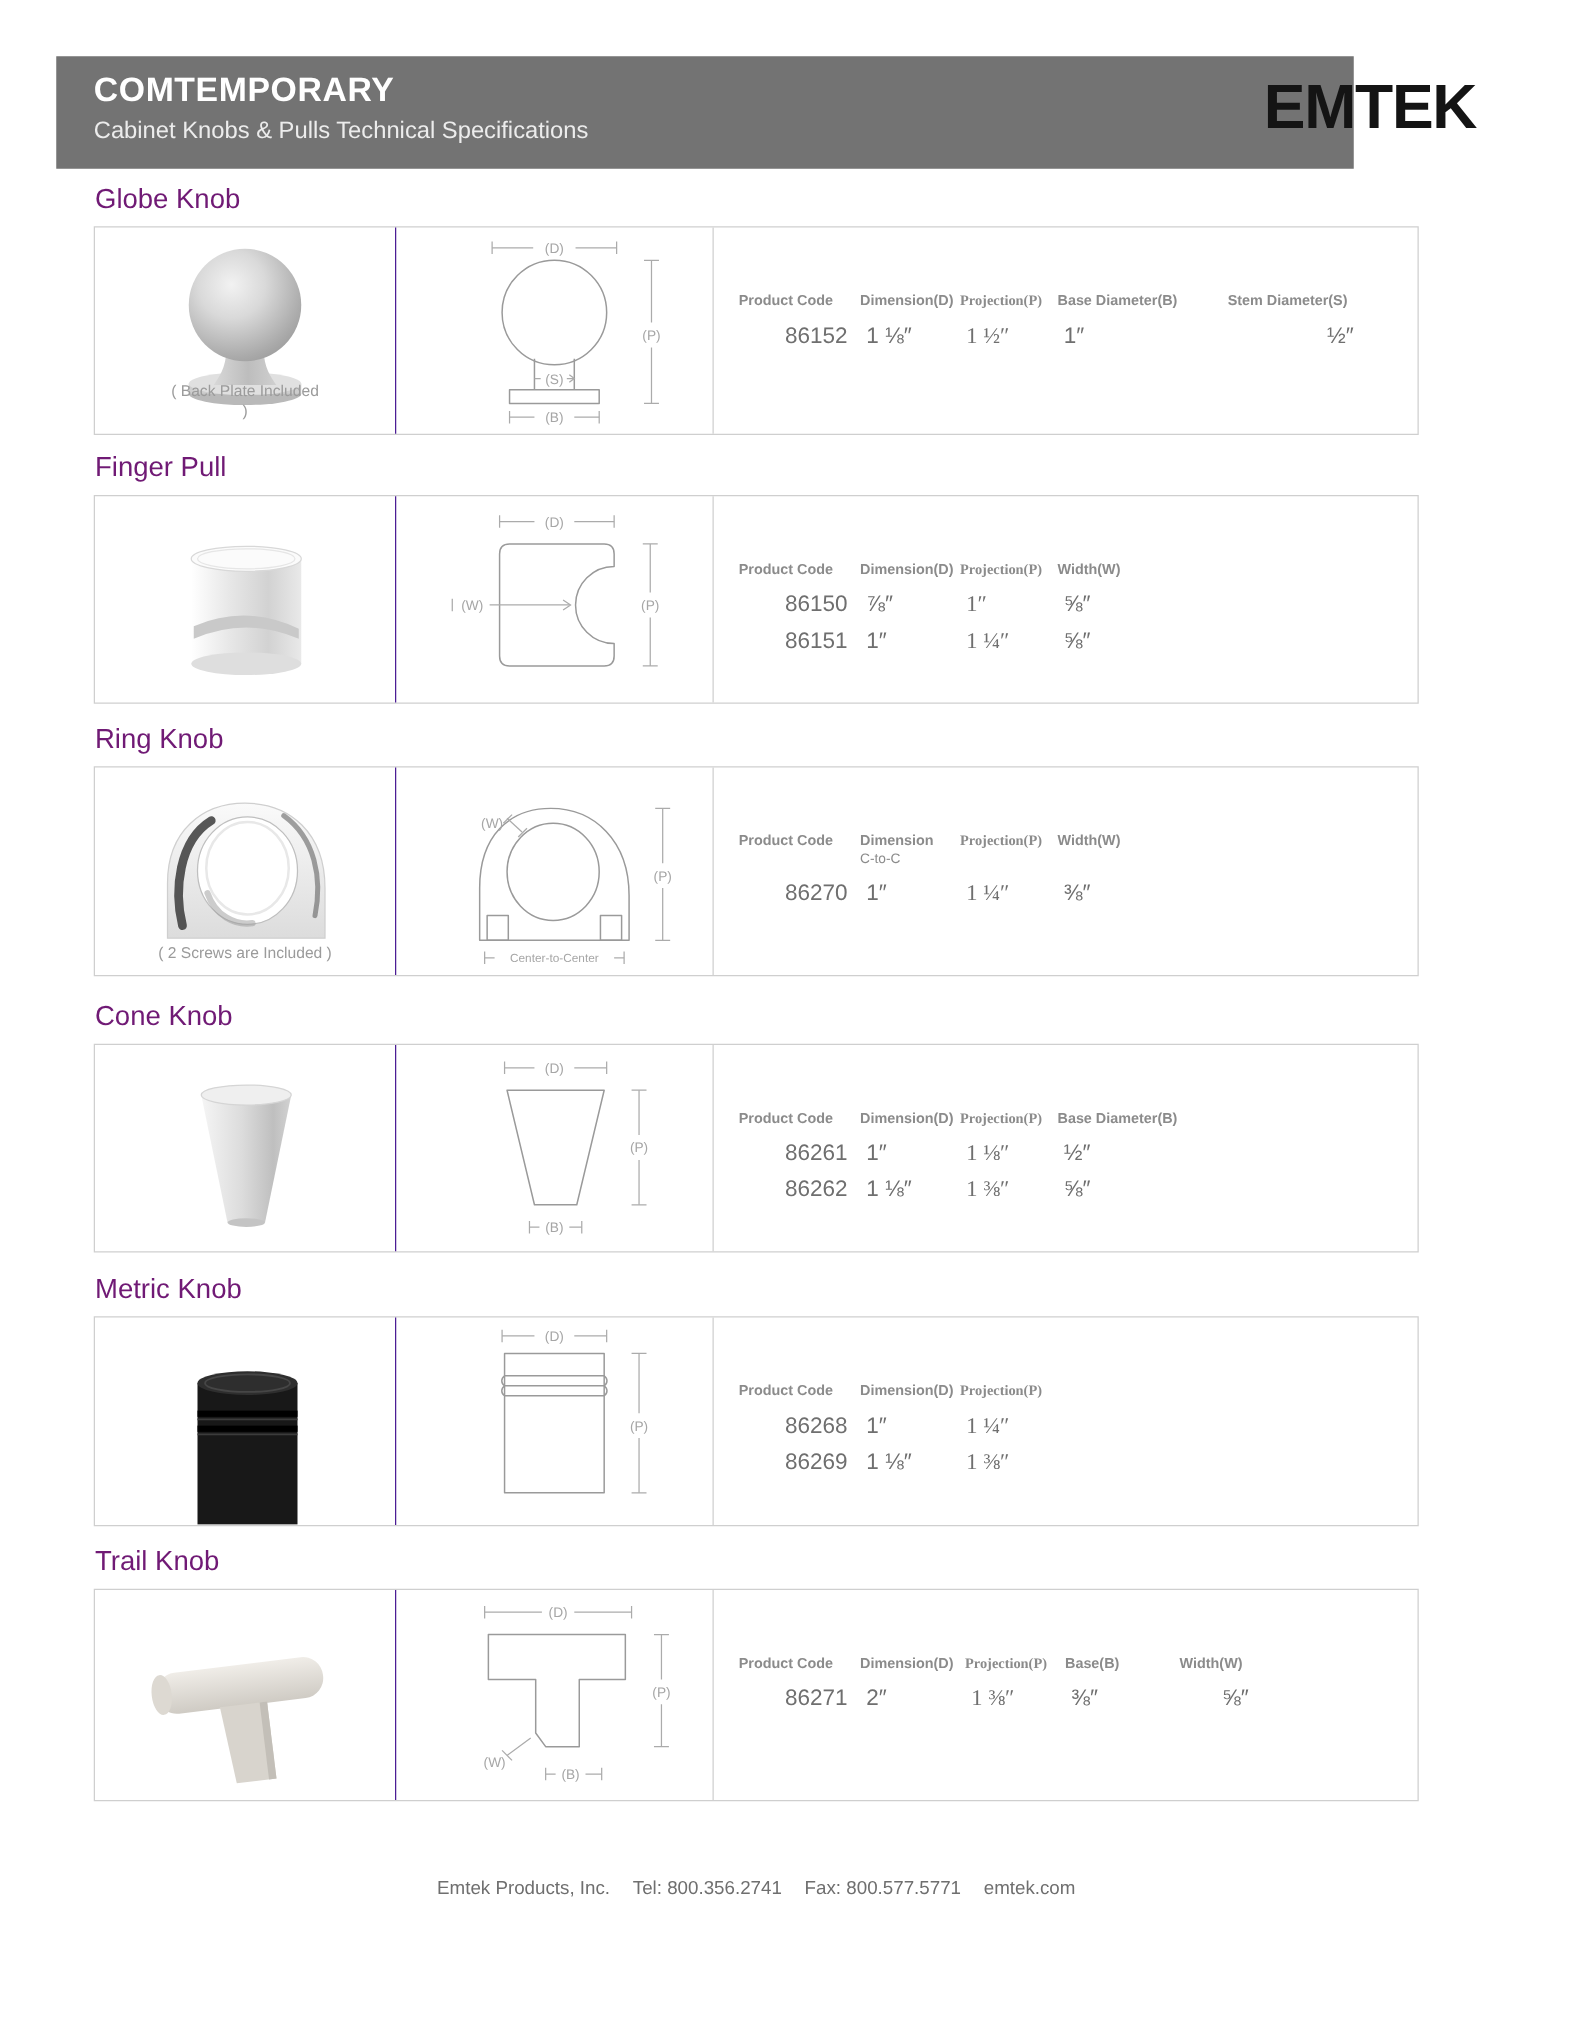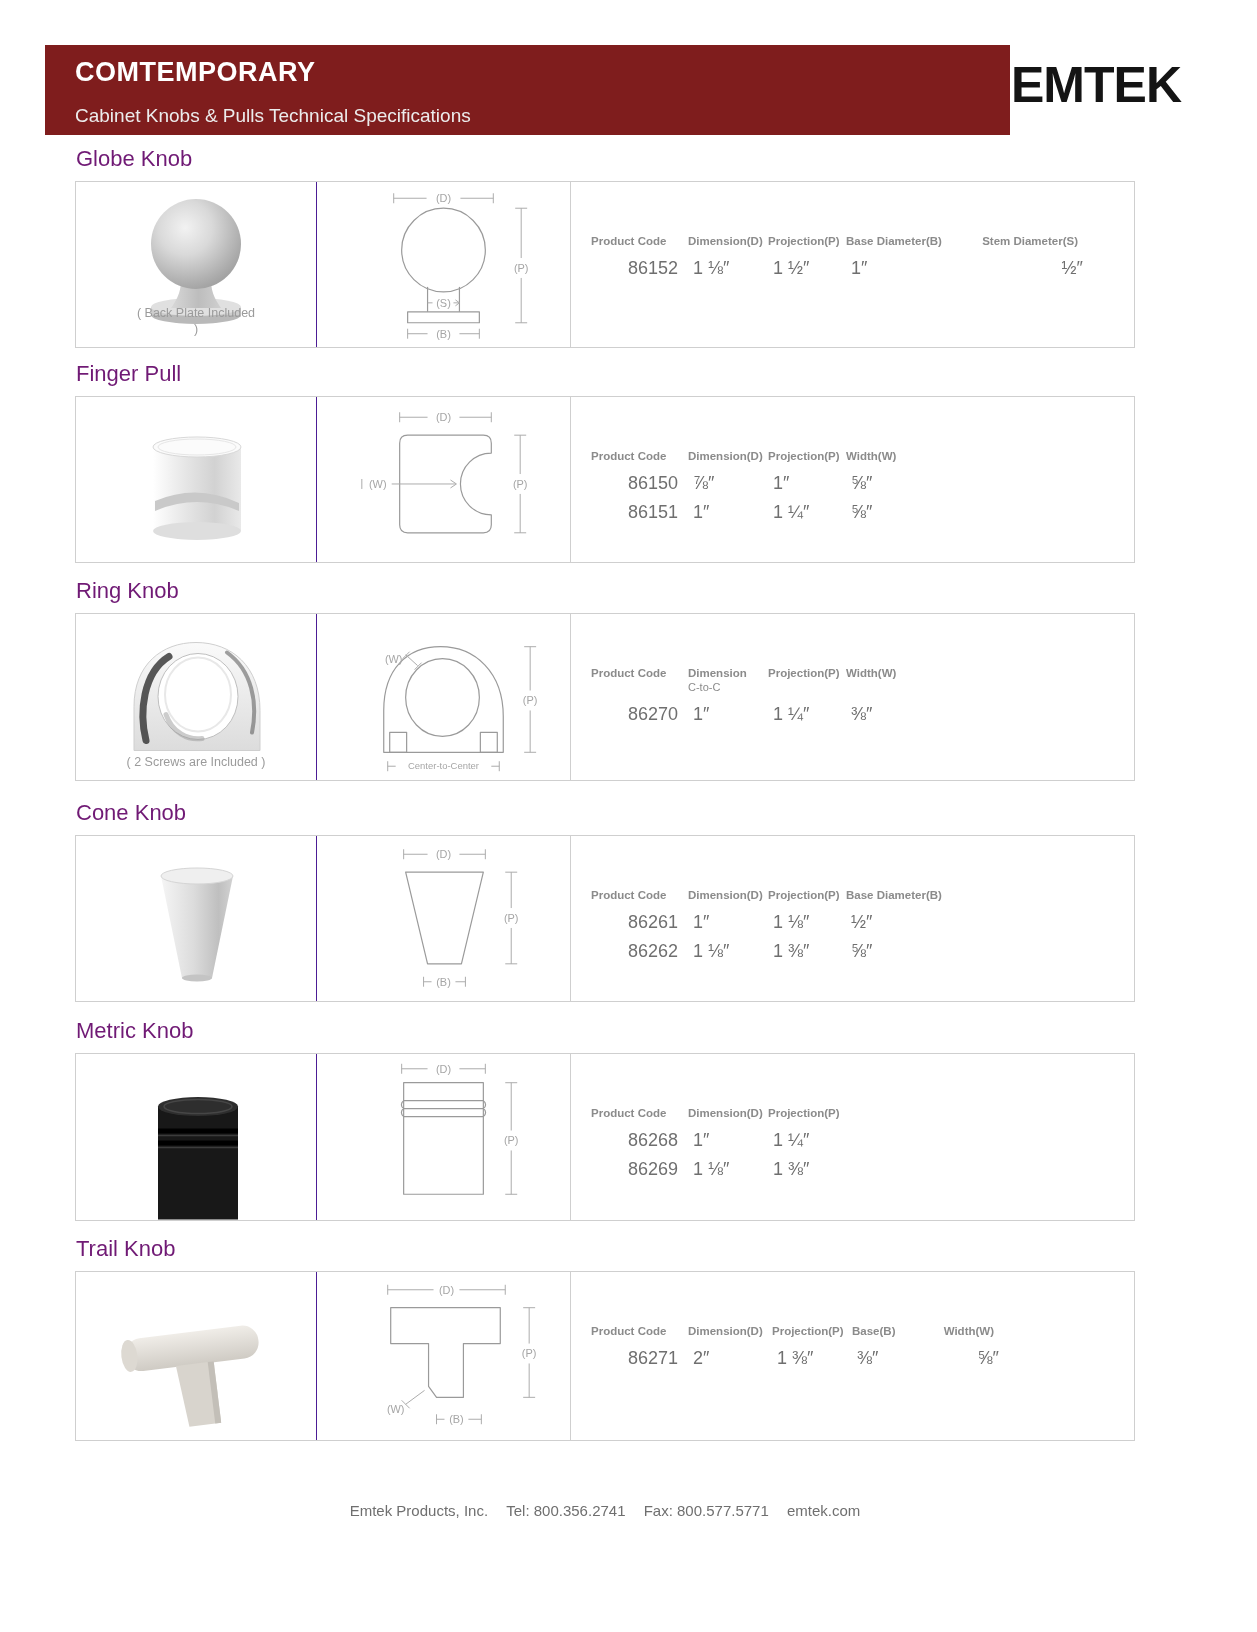--- a/index.html
+++ b/index.html
@@ -1,43 +1,43 @@
 <!DOCTYPE html>
 <html><head>
 <meta charset="utf-8">
 <style>
   html,body { margin:0; padding:0; background:#ffffff; }
   .page {
     position:relative; width:1257px; height:1632px; background:#fff;
     font-family:"Liberation Sans", sans-serif; overflow:hidden;
   }
   
-  .hdrbar { position:absolute; left:45px; top:45px; width:965px; height:90px; background:#7f1d1d; }
+  .hdrbar { position:absolute; left:45px; top:45px; width:1038px; height:90px; background:#737373; }
   .hdr-title { position:absolute; left:30px; top:12px; font-size:27px; font-weight:bold; color:#ffffff; letter-spacing:.5px; }
-  .hdr-sub   { position:absolute; left:30px; top:60px; font-size:19px; color:#ececec; }
+  .hdr-sub   { position:absolute; left:30px; top:49px; font-size:19px; color:#ececec; }
   .logo { position:absolute; right:76px; top:56px; font-size:50px; font-weight:bold; color:#141414; letter-spacing:-1px; }
 
   
   .section { position:absolute; left:75px; width:1060px; }
   .sec-title { font-size:22px; color:#701a75; margin:0 0 9px 1px; font-weight:normal; }
   .specbox { position:relative; width:1058px; border:1px solid #cfcfcf; background:#fff; }
   .cell-photo   { position:absolute; left:0; top:0; width:240px; height:100%; border-right:1px solid #4c1d95; }
   .cell-diagram { position:absolute; left:240px; top:0; width:254px; height:100%; border-right:1px solid #cfcfcf; }
   .cell-specs   { position:absolute; left:495px; top:0; right:0; height:100%; padding:16px 0 0 20px; box-sizing:border-box; }
   .cell-photo svg, .cell-diagram svg { display:block; width:100%; height:100%; }
   .caption { position:absolute; bottom:10px; left:0; right:0; text-align:center; font-size:12.5px; color:#9b9b9b; line-height:1.3; }
   .caption .wrapbox { display:inline-block; max-width:125px; }
 
   
   .shead, .srow { display:flex; align-items:flex-start; }
   .shead { margin-bottom:11px; }
   .shead .c { font-size:11.5px; font-weight:bold; color:#8b8b8b;margin-top:37px; }
   .srow  .c { font-size:18px; color:#6f6f6f; height:29px; }
   .srow  .c0 { padding-left:5px;text-align:right; }
-  .c0 { width:82px; } .c1 { width:80px;padding-left:15px; } .c2 { width:78px; } .c3 { width:112px; } .c4 { width:120px;text-align:right; }
+  .c0 { width:82px; } .c1 { width:80px;padding-left:15px; } .c2 { width:78px;font-family:Liberation Serif, serif; } .c3 { width:112px; } .c4 { width:120px;text-align:right; }
   .tight .c1 { width:84px; } .tight .c2 { width:80px; } .tight .c3 { width:62px; } .tight .c4 { width:80px; }
   .sub { display:block; font-weight:normal; font-size:11px; color:#8b8b8b; margin-top:2px; }
 
   
   .obj { stroke:#9a9a9a; stroke-width:1.2; fill:none; stroke-linejoin:round; }
   .dln { stroke:#ababab; stroke-width:1; fill:none; }
   .dtx { fill:#a6a6a6; font-size:11px; font-family:"Liberation Sans",sans-serif; }
   .dtx-s { fill:#a6a6a6; font-size:9.5px; font-family:"Liberation Sans",sans-serif; }
 
   

